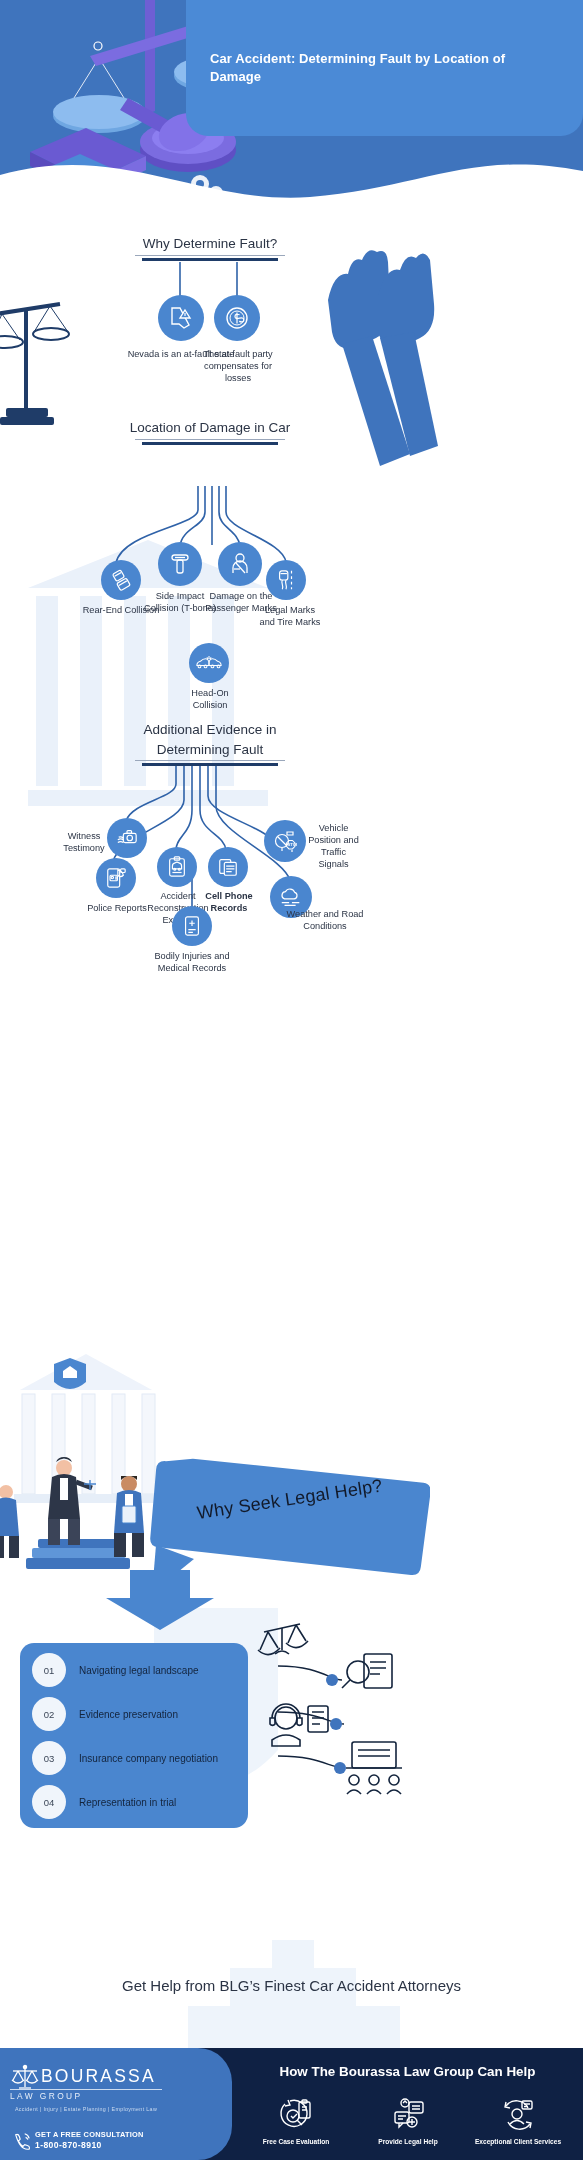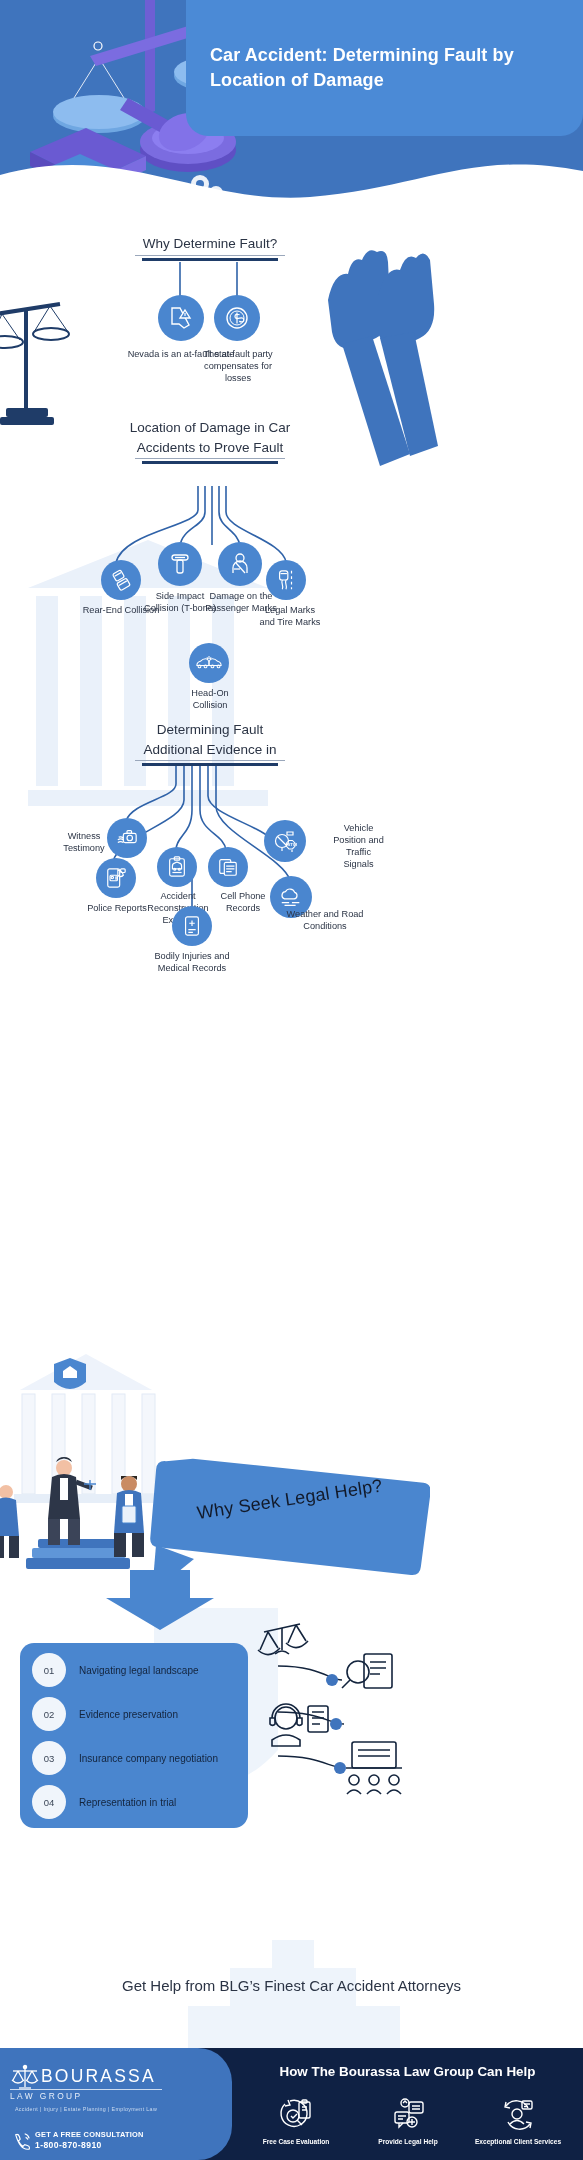--- a/index.html
+++ b/index.html
@@ -32,21 +32,21 @@
     left: 186px; top: 0;
     width: 397px; height: 136px;
     background: #4b8ad6;
     border-radius: 0 0 22px 22px;
     display: flex;
     align-items: center;
     padding: 0 26px 0 24px;
   }
   .hero-title {
     color: #ffffff;
-    font-size: 18px;
+    font-size: 13px;
     font-weight: bold;
     line-height: 1.38;
     letter-spacing: .1px;
   }
   .hero-art { position: absolute; left: 4px; top: -4px; }
 
   
   .sec-head {
     text-align: center;
     font-size: 13.5px;
@@ -294,21 +294,20 @@
       <circle cx="13" cy="13" r="7" fill="none" stroke="#fff" stroke-width="1"></circle>
       <path d="M13 7.5 L13 18.5 M15.6 9.8 q-4.6 -1.6 -4.6 1.6 q0 3 4.6 1.8 q4.6 -1 4.2 2 q-.4 2.6 -4.6 1.2" fill="none" stroke="#fff" stroke-width="1.2"></path>
     </svg>
   </div>
   <div class="node-label" style="left:199px; top:128px; width:78px;">The at-fault party compensates for losses</div>
 </div>
 
 <div id="locDamage">
   <div class="sec-head">
     <div>Location of Damage in Car</div>
-    <div>Accidents to Prove Fault</div>
     <div class="rule-wrap">
       <span class="rule-thin"></span>
         <span class="rule-thick"></span>
     </div>
   </div>
 
   <svg style="position:absolute; left:0; top:0;" width="430" height="300">
     <g stroke="#2f62a8" stroke-width="1.6" fill="none">
       <path d="M198 86 L198 110 C198 126 122 132 116 163"></path>
       <path d="M205 86 L205 112 C205 126 182 128 180 146"></path>
@@ -377,22 +376,22 @@
           <circle cx="19" cy="13" r="1.6"></circle>
         <path d="M15 1 l0 3 M12.5 2.5 l1.5 2 M17.5 2.5 l-1.5 2"></path>
       </g>
     </svg>
   </div>
   <div class="node-label" style="left:175px; top:287px; width:70px;">Head-On Collision</div>
 </div>
 
 <div id="addEvidence">
   <div class="sec-head">
+    <div>Additional Evidence in</div>
     <div>Determining Fault</div>
-    <div>Additional Evidence in</div>
     <div class="rule-wrap">
       <span class="rule-thin"></span>
         <span class="rule-thick"></span>
     </div>
   </div>
 
   <svg style="position:absolute; left:0; top:0;" width="440" height="310">
     <g stroke="#2f62a8" stroke-width="1.6" fill="none">
       <path d="M176 56 L176 74 C176 88 132 92 126 111"></path>
       <path d="M184 56 L184 90 C184 112 118 126 113 152"></path>
@@ -446,35 +445,35 @@
 
   <div class="circle" style="left:208px; top:137px; width:40px; height:40px;">
     <svg width="22" height="22" viewBox="0 0 24 24">
       <g fill="none" stroke="#fff" stroke-width="1.3">
         <rect x="3" y="4" width="12" height="15" rx="1.5"></rect>
         <rect x="8" y="7" width="13" height="14" rx="1.5" fill="#4a86cf"></rect>
         <path d="M10 11 h9 M10 14 h9 M10 17 h6"></path>
       </g>
     </svg>
   </div>
-  <div class="node-label" style="left:212px; top:180px; width:62px;">Cell Phone Records</div>
+  <div class="node-label" style="left:198px; top:180px; width:62px;font-weight:bold;">Cell Phone Records</div>
 
   <div class="circle" style="left:264px; top:110px; width:42px; height:42px;">
     <svg width="24" height="24" viewBox="0 0 24 24">
       <g fill="none" stroke="#fff" stroke-width="1.2">
         <circle cx="9" cy="12" r="6.5"></circle>
         <path d="M4.5 7.5 L13.5 16.5"></path>
         <path d="M14 3 h6 v3 h-6 Z"></path>
         <path d="M14 16 l3 -3 h4 l3 3 v4 l-3 3 h-4 l-3 -3 Z" transform="translate(-1,-3) scale(.85) translate(3,4)"></path>
         <text x="14.5" y="17" fill="#fff" stroke="none" font-size="4.2" font-family="Liberation Sans" font-weight="bold">STOP</text>
         <path d="M9 19 v3 M19 21 v2"></path>
       </g>
     </svg>
   </div>
-  <div class="node-label" style="left:320px; top:112px; width:66px;padding-left:11px;">Vehicle Position and Traffic Signals</div>
+  <div class="node-label" style="left:295px; top:112px; width:66px;padding-left:11px;">Vehicle Position and Traffic Signals</div>
 
   <div class="circle" style="left:270px; top:166px; width:42px; height:42px;">
     <svg width="24" height="22" viewBox="0 0 26 22">
       <g fill="none" stroke="#fff" stroke-width="1.3">
         <path d="M6 13 a4 4 0 0 1 1 -7.8 a5.5 5.5 0 0 1 10 .8 a3.6 3.6 0 0 1 -.6 7 Z"></path>
         <path d="M3 17 h8 M14 17 h8 M6 20 h12"></path>
       </g>
     </svg>
   </div>
   <div class="node-label" style="left:285px; top:198px; width:80px;">Weather and Road Conditions</div>

